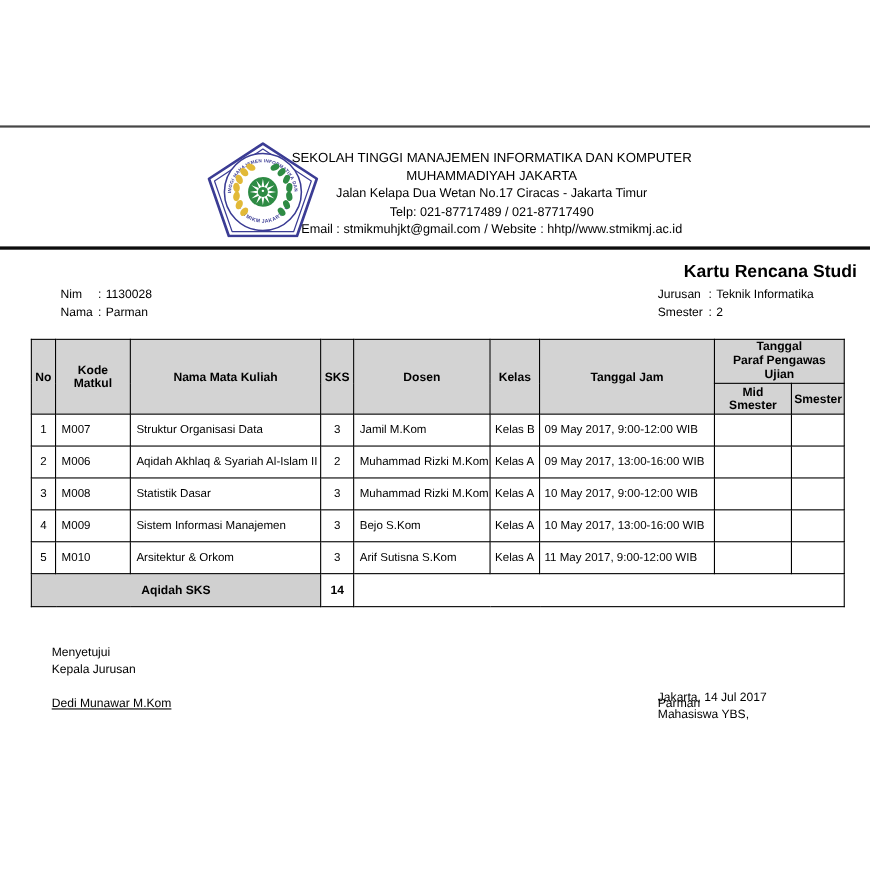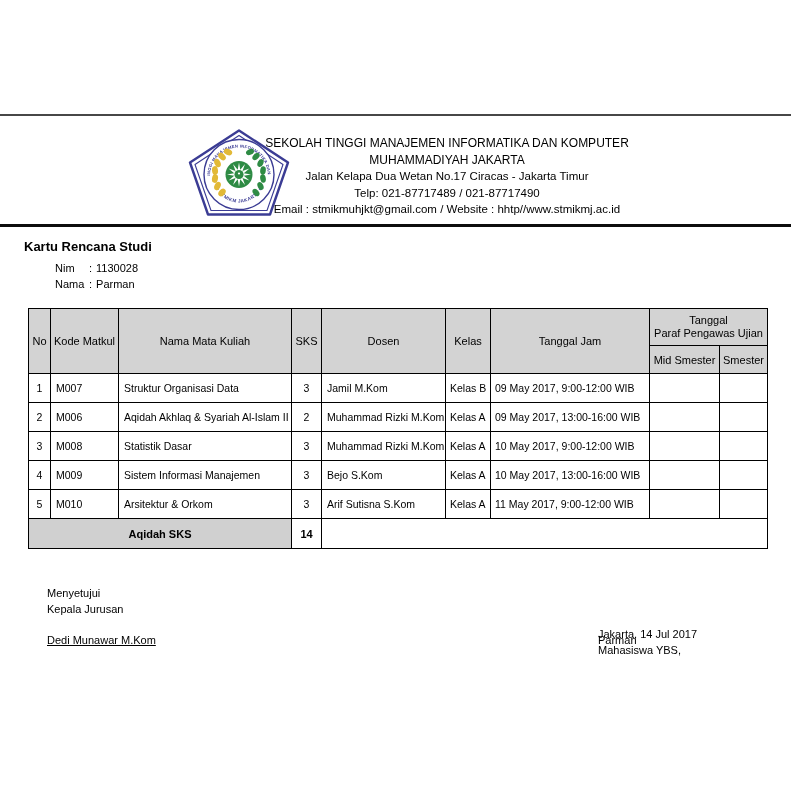--- a/index.html
+++ b/index.html
@@ -9,33 +9,33 @@
   }
   .rule-top{position:absolute;left:0;top:114px;width:791px;height:2px;background:var(--rule-top,#474747);}
   .rule-thick{position:absolute;left:0;top:224px;width:791px;height:3px;background:var(--rule-thick,#0d0d0d);}
 
   .logo{position:absolute;left:186px;top:129px;width:106px;height:87px;}
 
   .letterhead{position:absolute;left:247px;top:135px;width:400px;text-align:center;line-height:16.6px;}
   .letterhead .lh-big{font-size:12px;}
   .letterhead .lh-small{font-size:11.5px;}
 
-  .doc-title{position:absolute;left:24px;top:239px;width:755px;text-align:left;
-    font-size:13px;font-weight:bold;}
+  .doc-title{position:absolute;left:24px;top:239px;width:755px;text-align:right;
+    font-size:16px;font-weight:bold;}
 
   .student-left{position:absolute;left:55px;top:260px;font-size:11px;line-height:16px;}
   .student-right{position:absolute;left:598px;top:260px;font-size:11px;line-height:16px;}
   .student-left .lbl{display:inline-block;width:34px;}
   .student-right .lbl{display:inline-block;width:46px;}
   .sep{margin-right:4px;}
 
   table.krs{position:absolute;left:28px;top:308px;width:739px;
     border-collapse:collapse;table-layout:fixed;}
   .krs th,.krs td{border:1.5px solid var(--border,#000);overflow:hidden;}
-  .krs th{background:var(--table-header-bg,#d3d3d3);font-size:11px;font-weight:normal;
+  .krs th{background:var(--table-header-bg,#d3d3d3);font-size:11px;font-weight:bold;
     text-align:center;vertical-align:middle;padding:0 2px;}
   .krs thead tr.h1{height:37px;}
   .krs thead tr.h2{height:28px;}
   .krs tbody tr{height:29px;}
   .krs tr.total-row{height:30px;}
   .krs td{font-size:10.5px;vertical-align:middle;white-space:nowrap;}
   .c-no{text-align:center;}
   .c-kode,.c-nama,.c-dosen{text-align:left;padding-left:5px;}
   .c-sks{text-align:center;}
   .c-kelas{padding-left:4px;}
@@ -109,20 +109,24 @@
     <div class="lh-small">Email : stmikmuhjkt@gmail.com / Website : hhtp//www.stmikmj.ac.id</div>
   </div>
 
   <div class="rule-thick"></div>
 
   <div class="doc-title">Kartu Rencana Studi</div>
 
   <div class="student-left">
     <div><span class="lbl">Nim</span><span class="sep">:</span><span>1130028</span></div>
     <div><span class="lbl">Nama</span><span class="sep">:</span><span>Parman</span></div>
+  </div>
+  <div class="student-right">
+    <div><span class="lbl">Jurusan</span><span class="sep">:</span><span>Teknik Informatika</span></div>
+    <div><span class="lbl">Smester</span><span class="sep">:</span><span>2</span></div>
   </div>
 
   <table class="krs">
     <colgroup>
       <col style="width:22px">
         <col style="width:68px">
         <col style="width:173px">
       <col style="width:30px">
         <col style="width:124px">
         <col style="width:45px">

